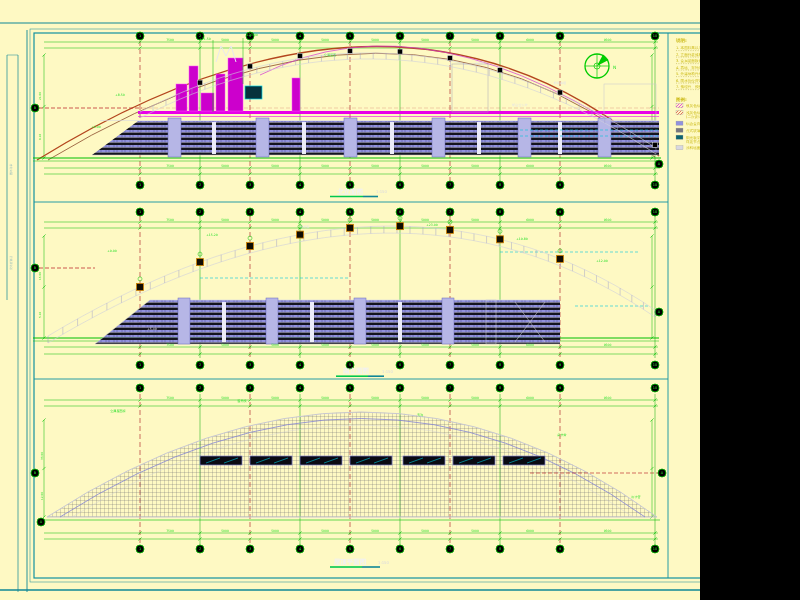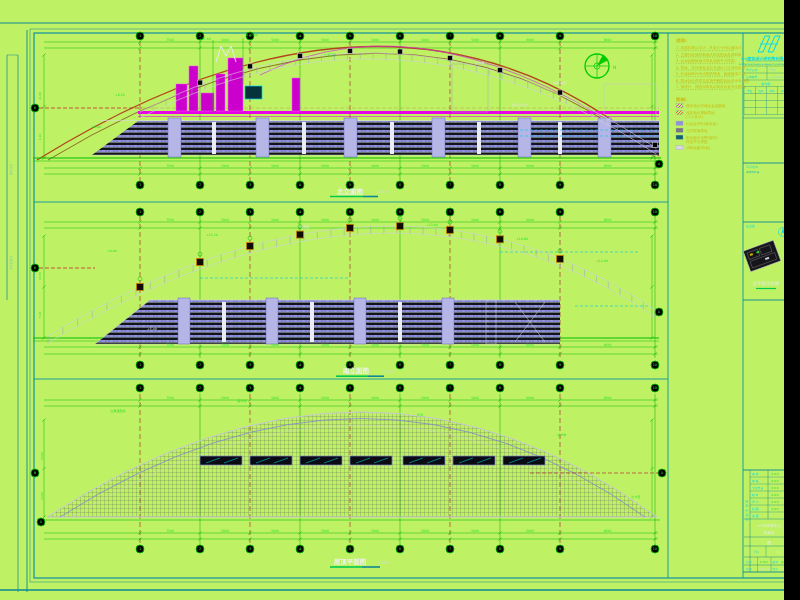--- a/index.html
+++ b/index.html
@@ -1,16 +1,16 @@
 <!DOCTYPE html>
 <html><head>
 <meta charset="utf-8">
 <style>
   html,body{margin:0;padding:0;background:#000;}
-  #canvas{position:relative;width:784px;height:600px;background:#bef264;overflow:hidden;}
+  #canvas{position:relative;width:700px;height:600px;background:#fef9c3;overflow:hidden;}
   svg{display:block;}
   svg text{font-family:"DejaVu Sans","Liberation Sans",sans-serif;}
   .t-title{font-weight:bold;}
 </style>
 </head>
 <body>
 
 <div id="canvas">
 <svg id="art" width="800" height="600" viewBox="0 0 800 600">
   <defs>

